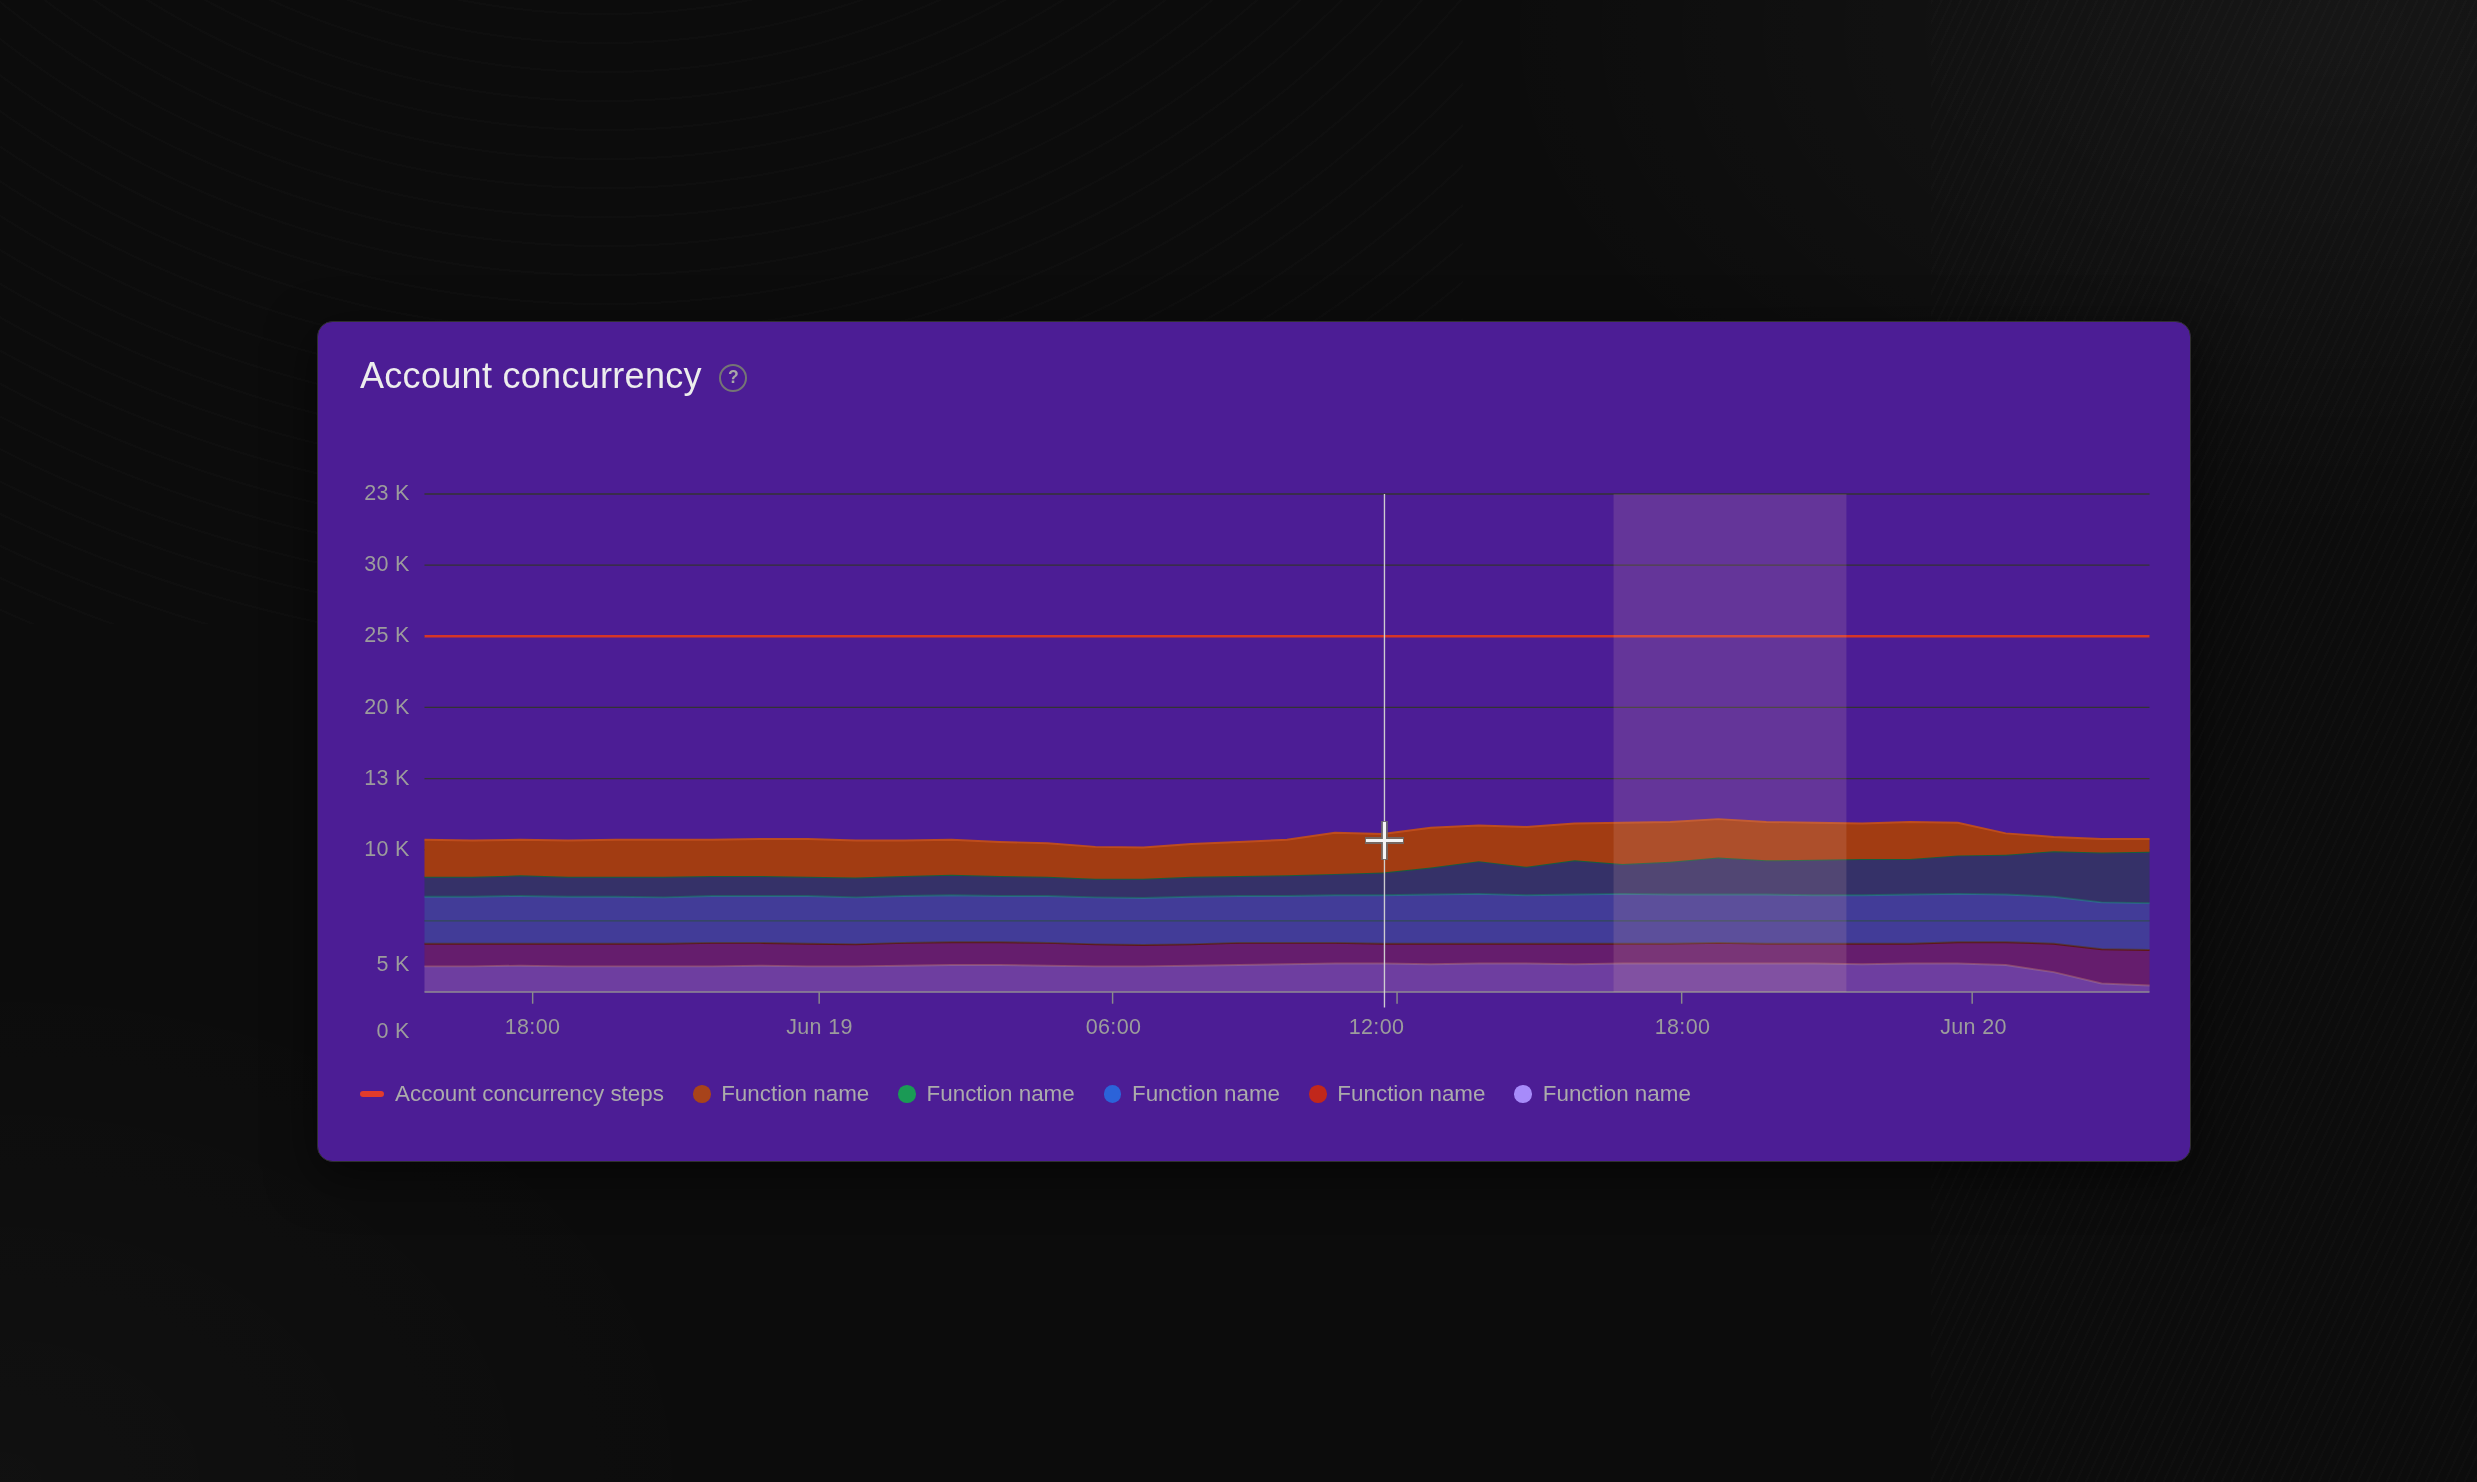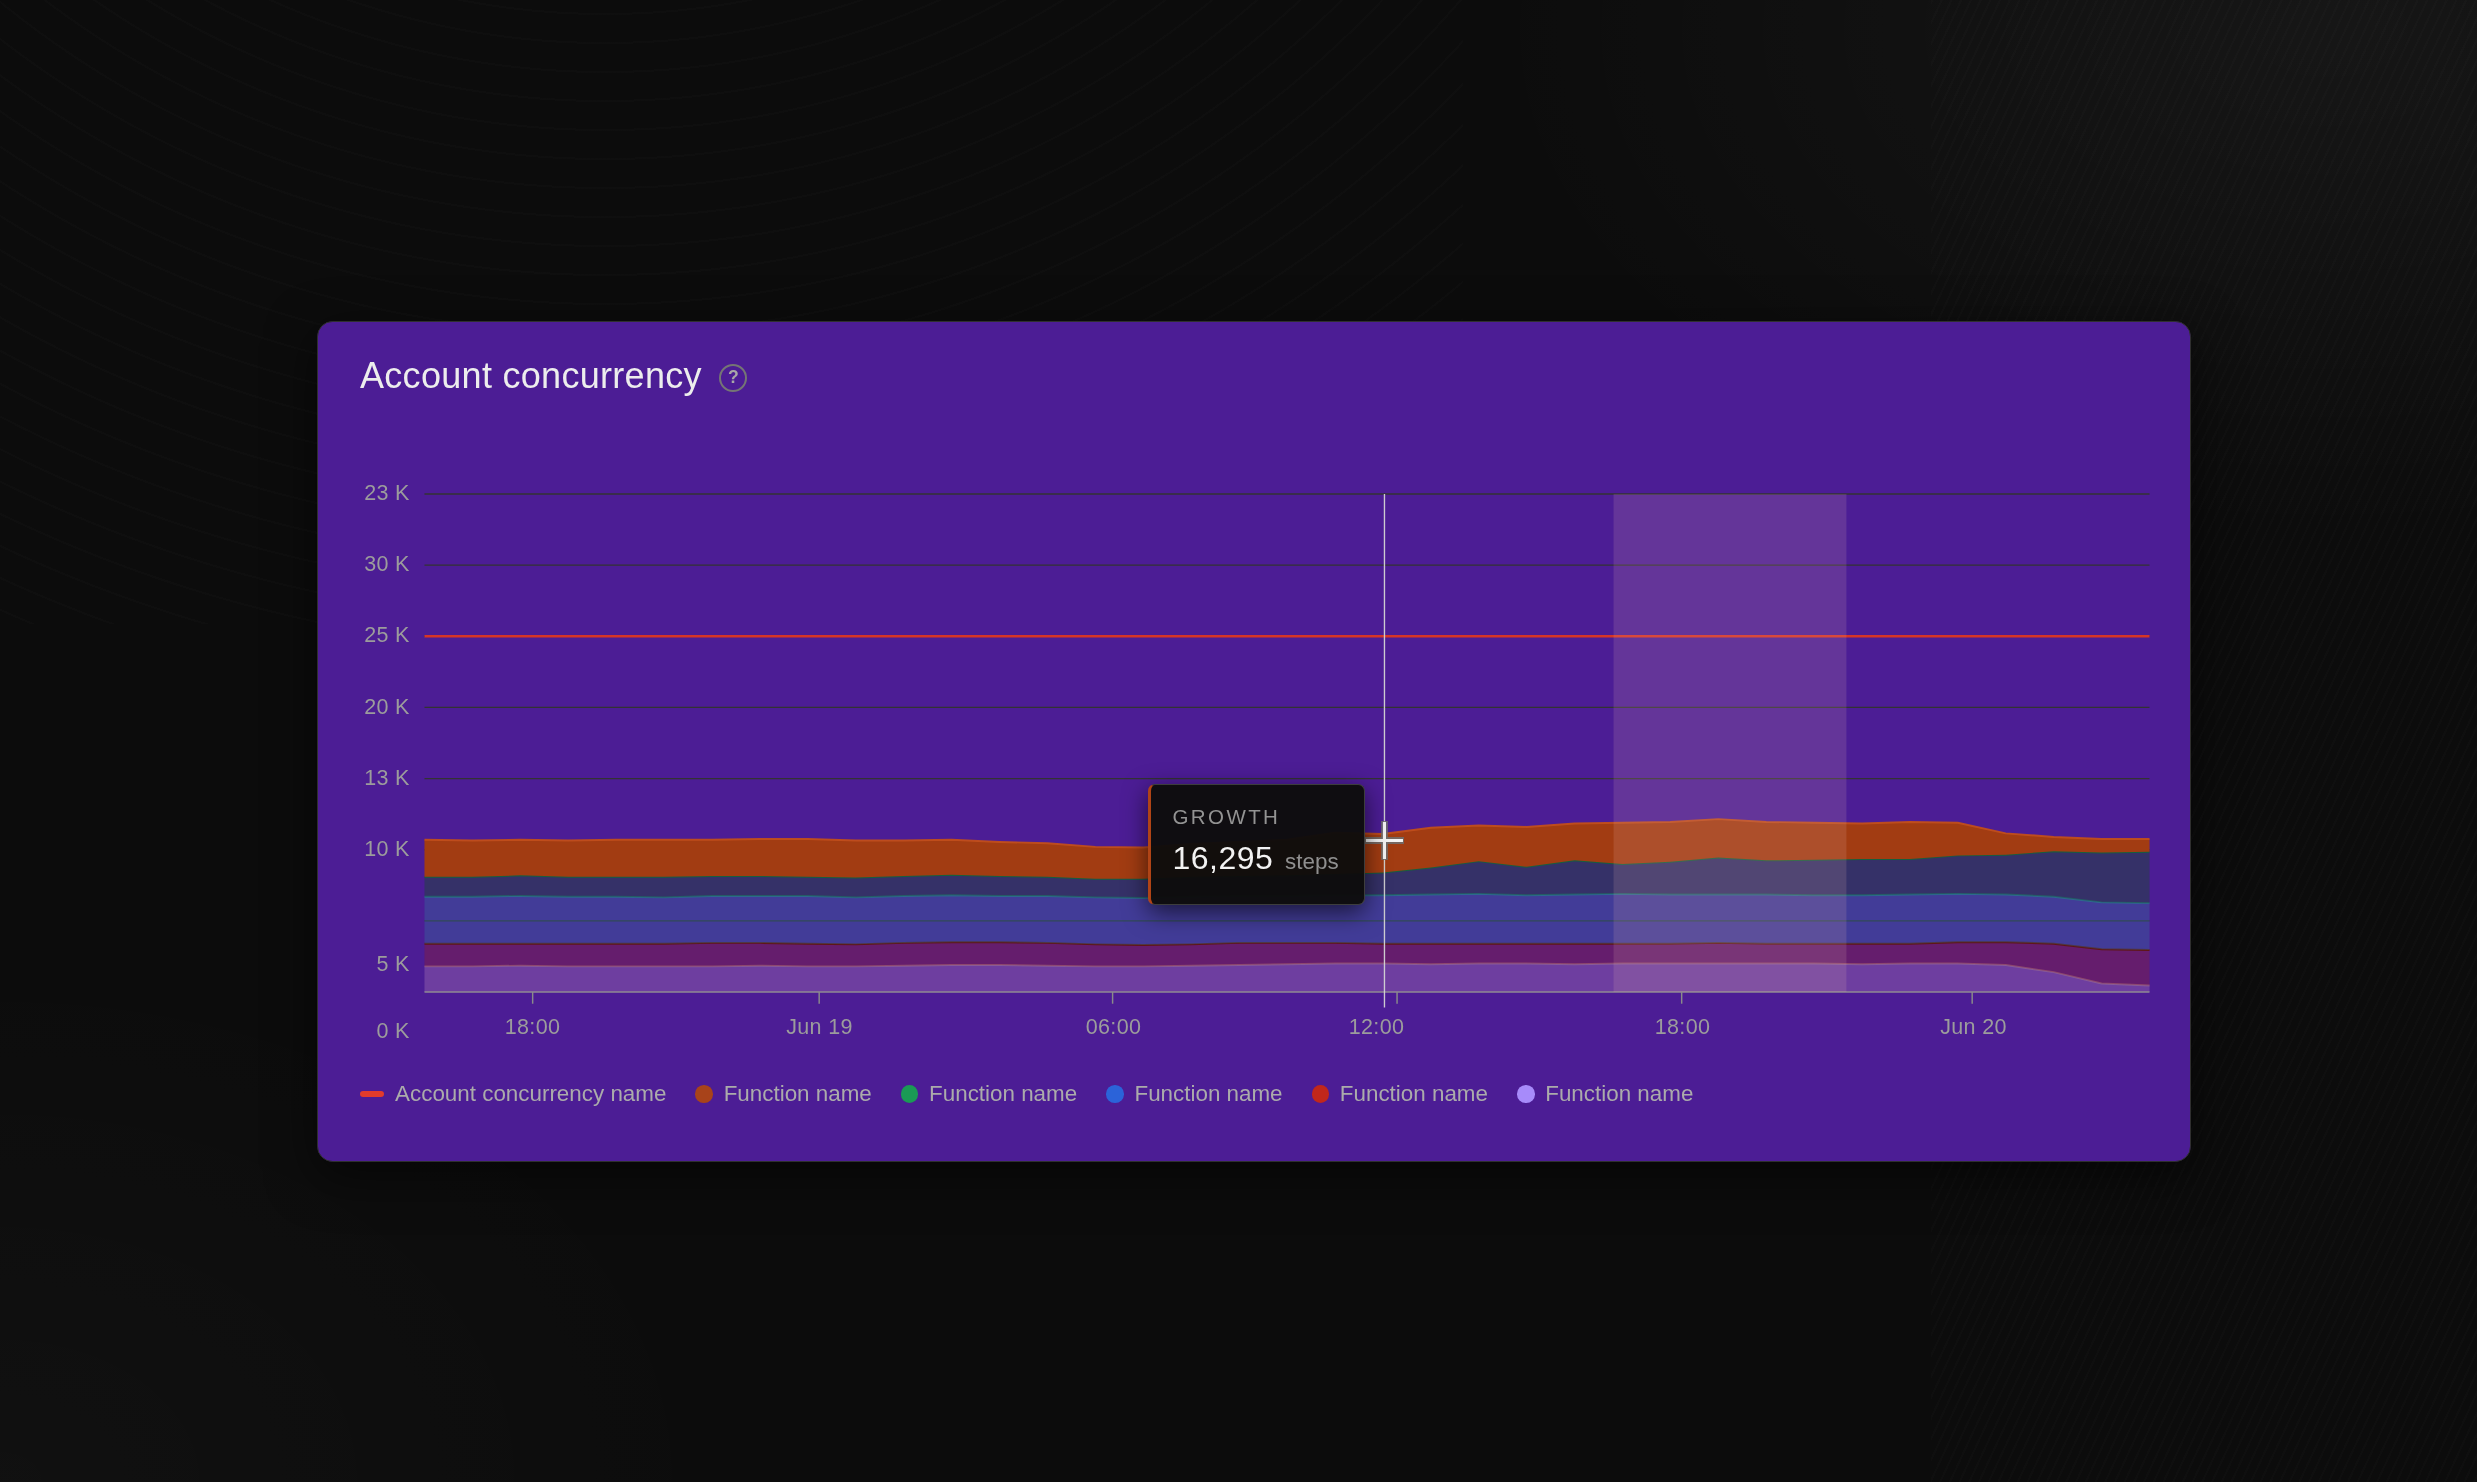--- a/index.html
+++ b/index.html
@@ -103,32 +103,25 @@
         <line x1="1289.976" x2="1289.976" y1="511" y2="523" stroke="#8a8a8a" stroke-width="1.5"></line>
         <line x1="1588.044" x2="1588.044" y1="511" y2="523" stroke="#8a8a8a" stroke-width="1.5"></line>
         <line x1="985.005" x2="985.005" y1="0" y2="527" stroke="#d4d4d4" stroke-width="1.4" opacity="0.95"></line>
         <line x1="965.005" x2="1005.005" y1="355.51" y2="355.51" stroke="#6f6f6f" stroke-width="7" opacity="0.85"></line>
         <line x1="985.005" x2="985.005" y1="335.51" y2="375.51" stroke="#6f6f6f" stroke-width="7" opacity="0.85"></line>
         <line x1="966.005" x2="1004.005" y1="355.51" y2="355.51" stroke="#f4f4f4" stroke-width="3.2"></line>
         <line x1="985.005" x2="985.005" y1="336.51" y2="374.51" stroke="#f4f4f4" stroke-width="3.2"></line>
       </svg>
     </div>
 
-  <div class="tooltip">
-    <div class="tt-label">GROWTH</div>
-    <div class="tt-row">
-      <span class="tt-value">16,295</span>
-      <span class="tt-unit">steps</span>
-    </div>
-  </div>
 
   <div class="legend" id="legend">
       <div class="legend-item">
         <span class="marker-dash" style="background: rgb(226, 59, 44);"></span>
-        <span>Account concurrency name</span>
+        <span>Account concurrency steps</span>
       </div>
       <div class="legend-item">
         <span class="marker-dot" style="background: rgb(168, 67, 26);"></span>
         <span>Function name</span>
       </div>
       <div class="legend-item">
         <span class="marker-dot" style="background: rgb(26, 154, 85);"></span>
         <span>Function name</span>
       </div>
       <div class="legend-item">

